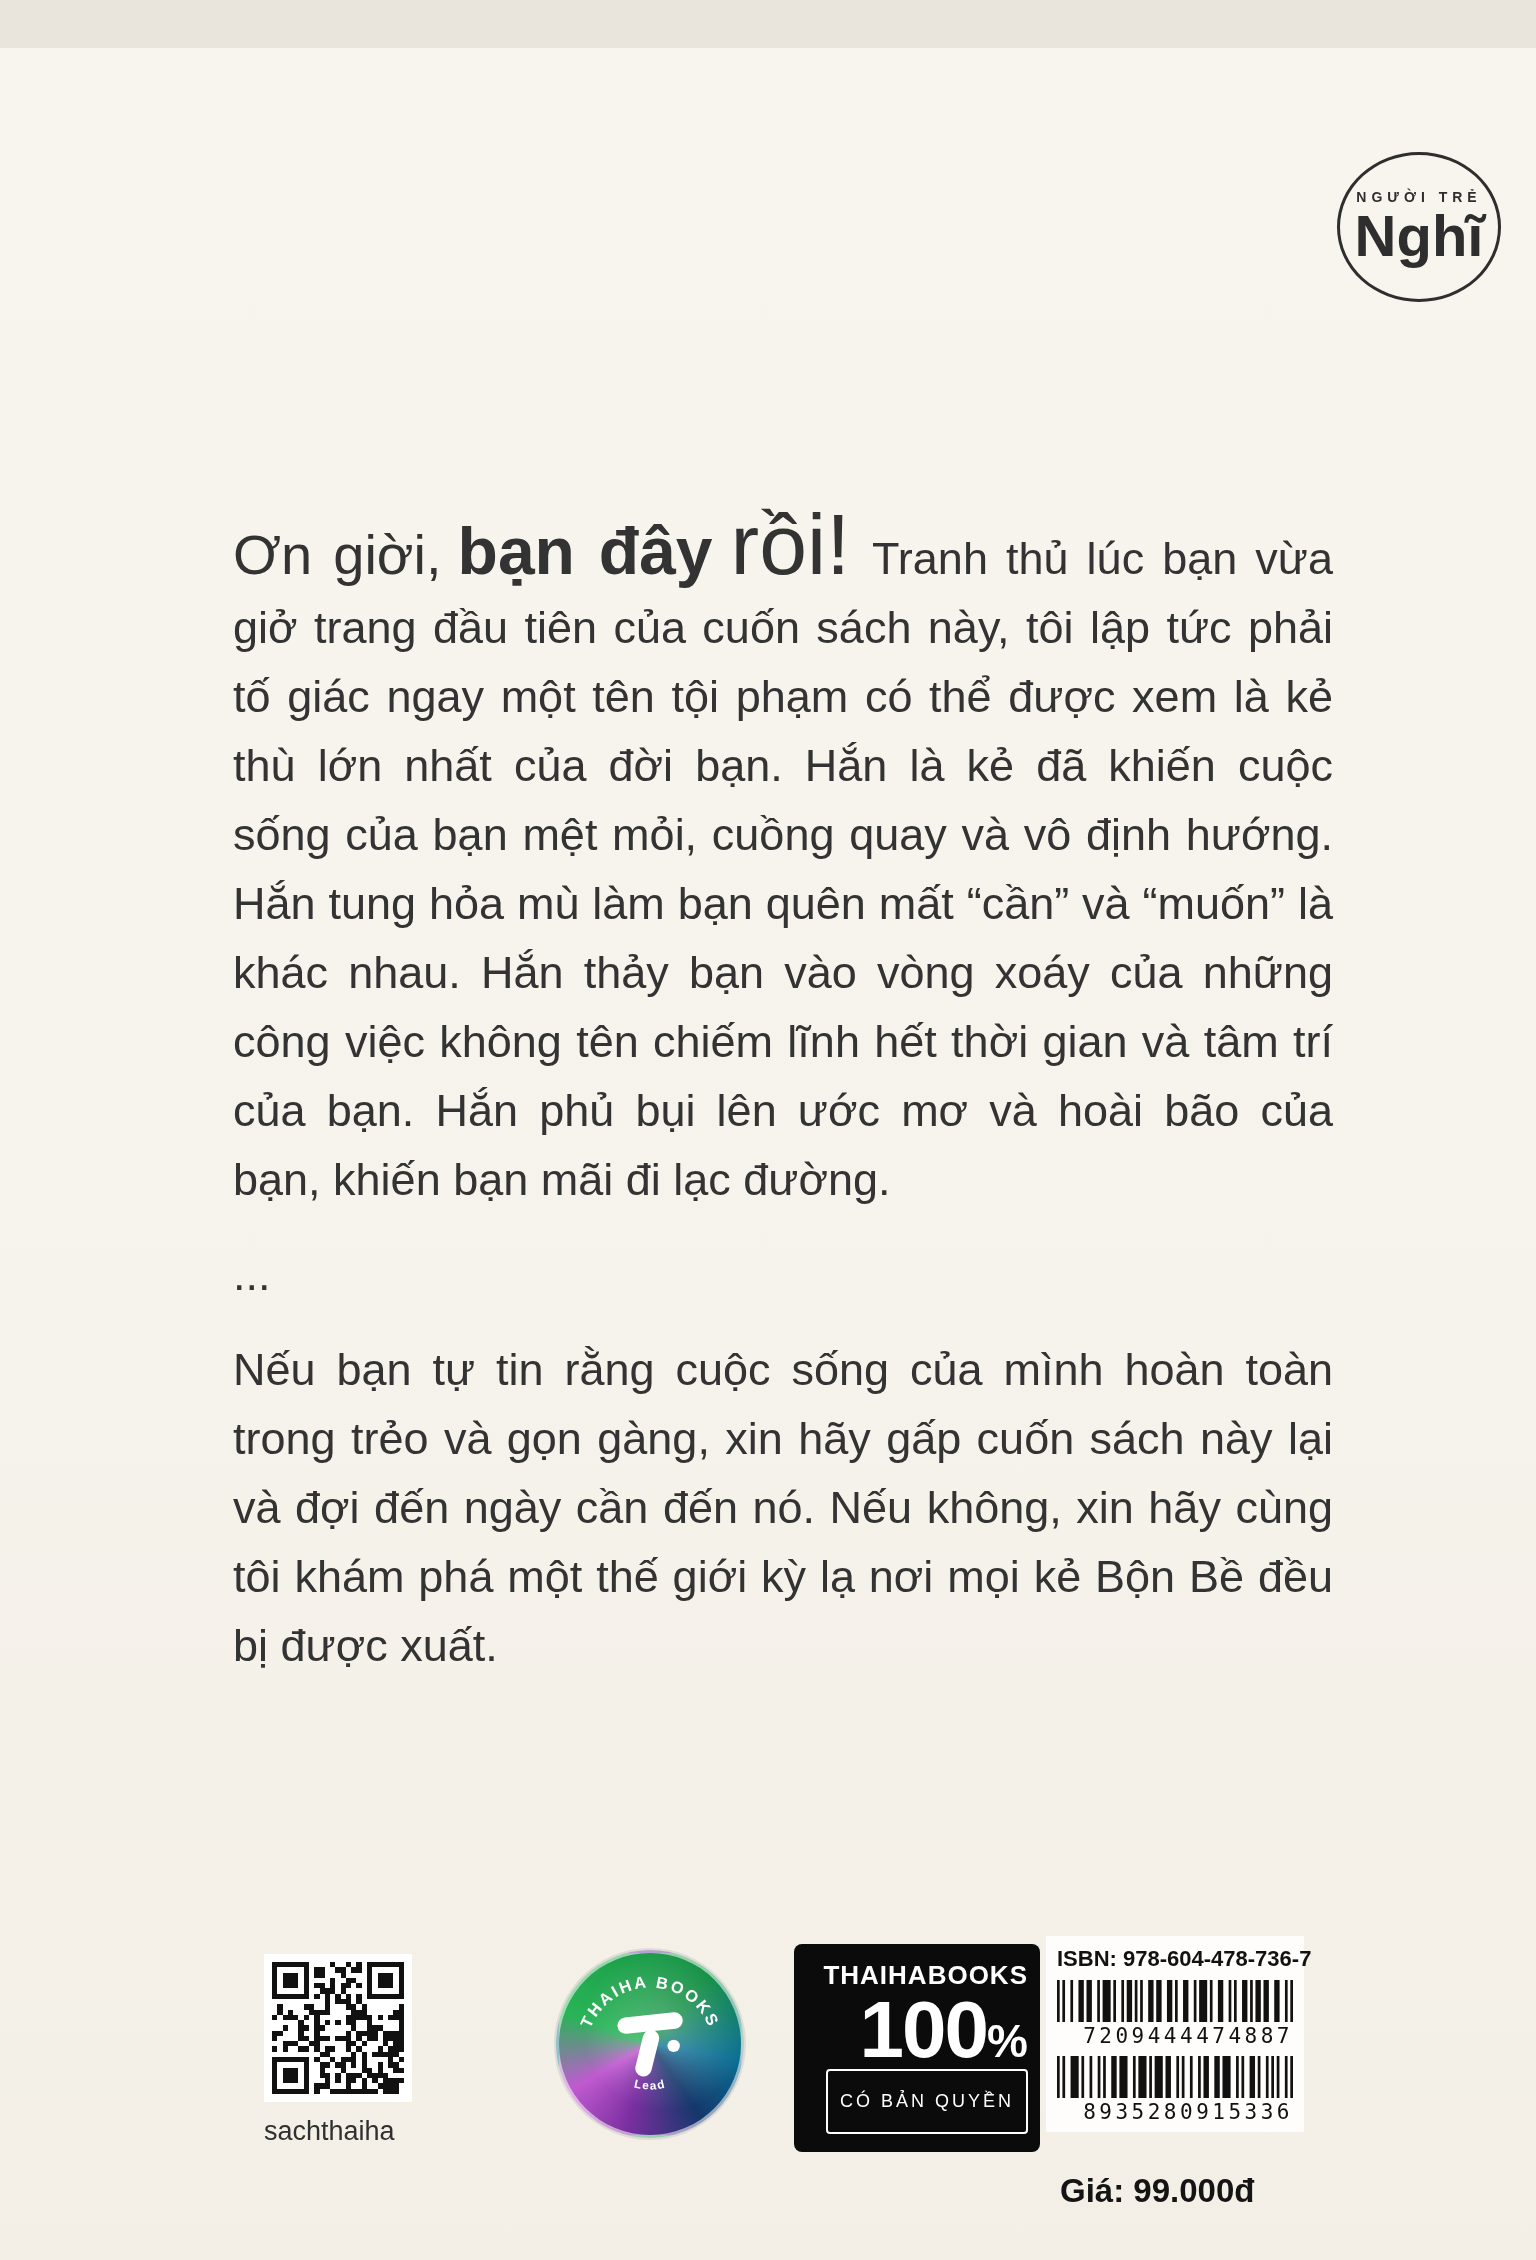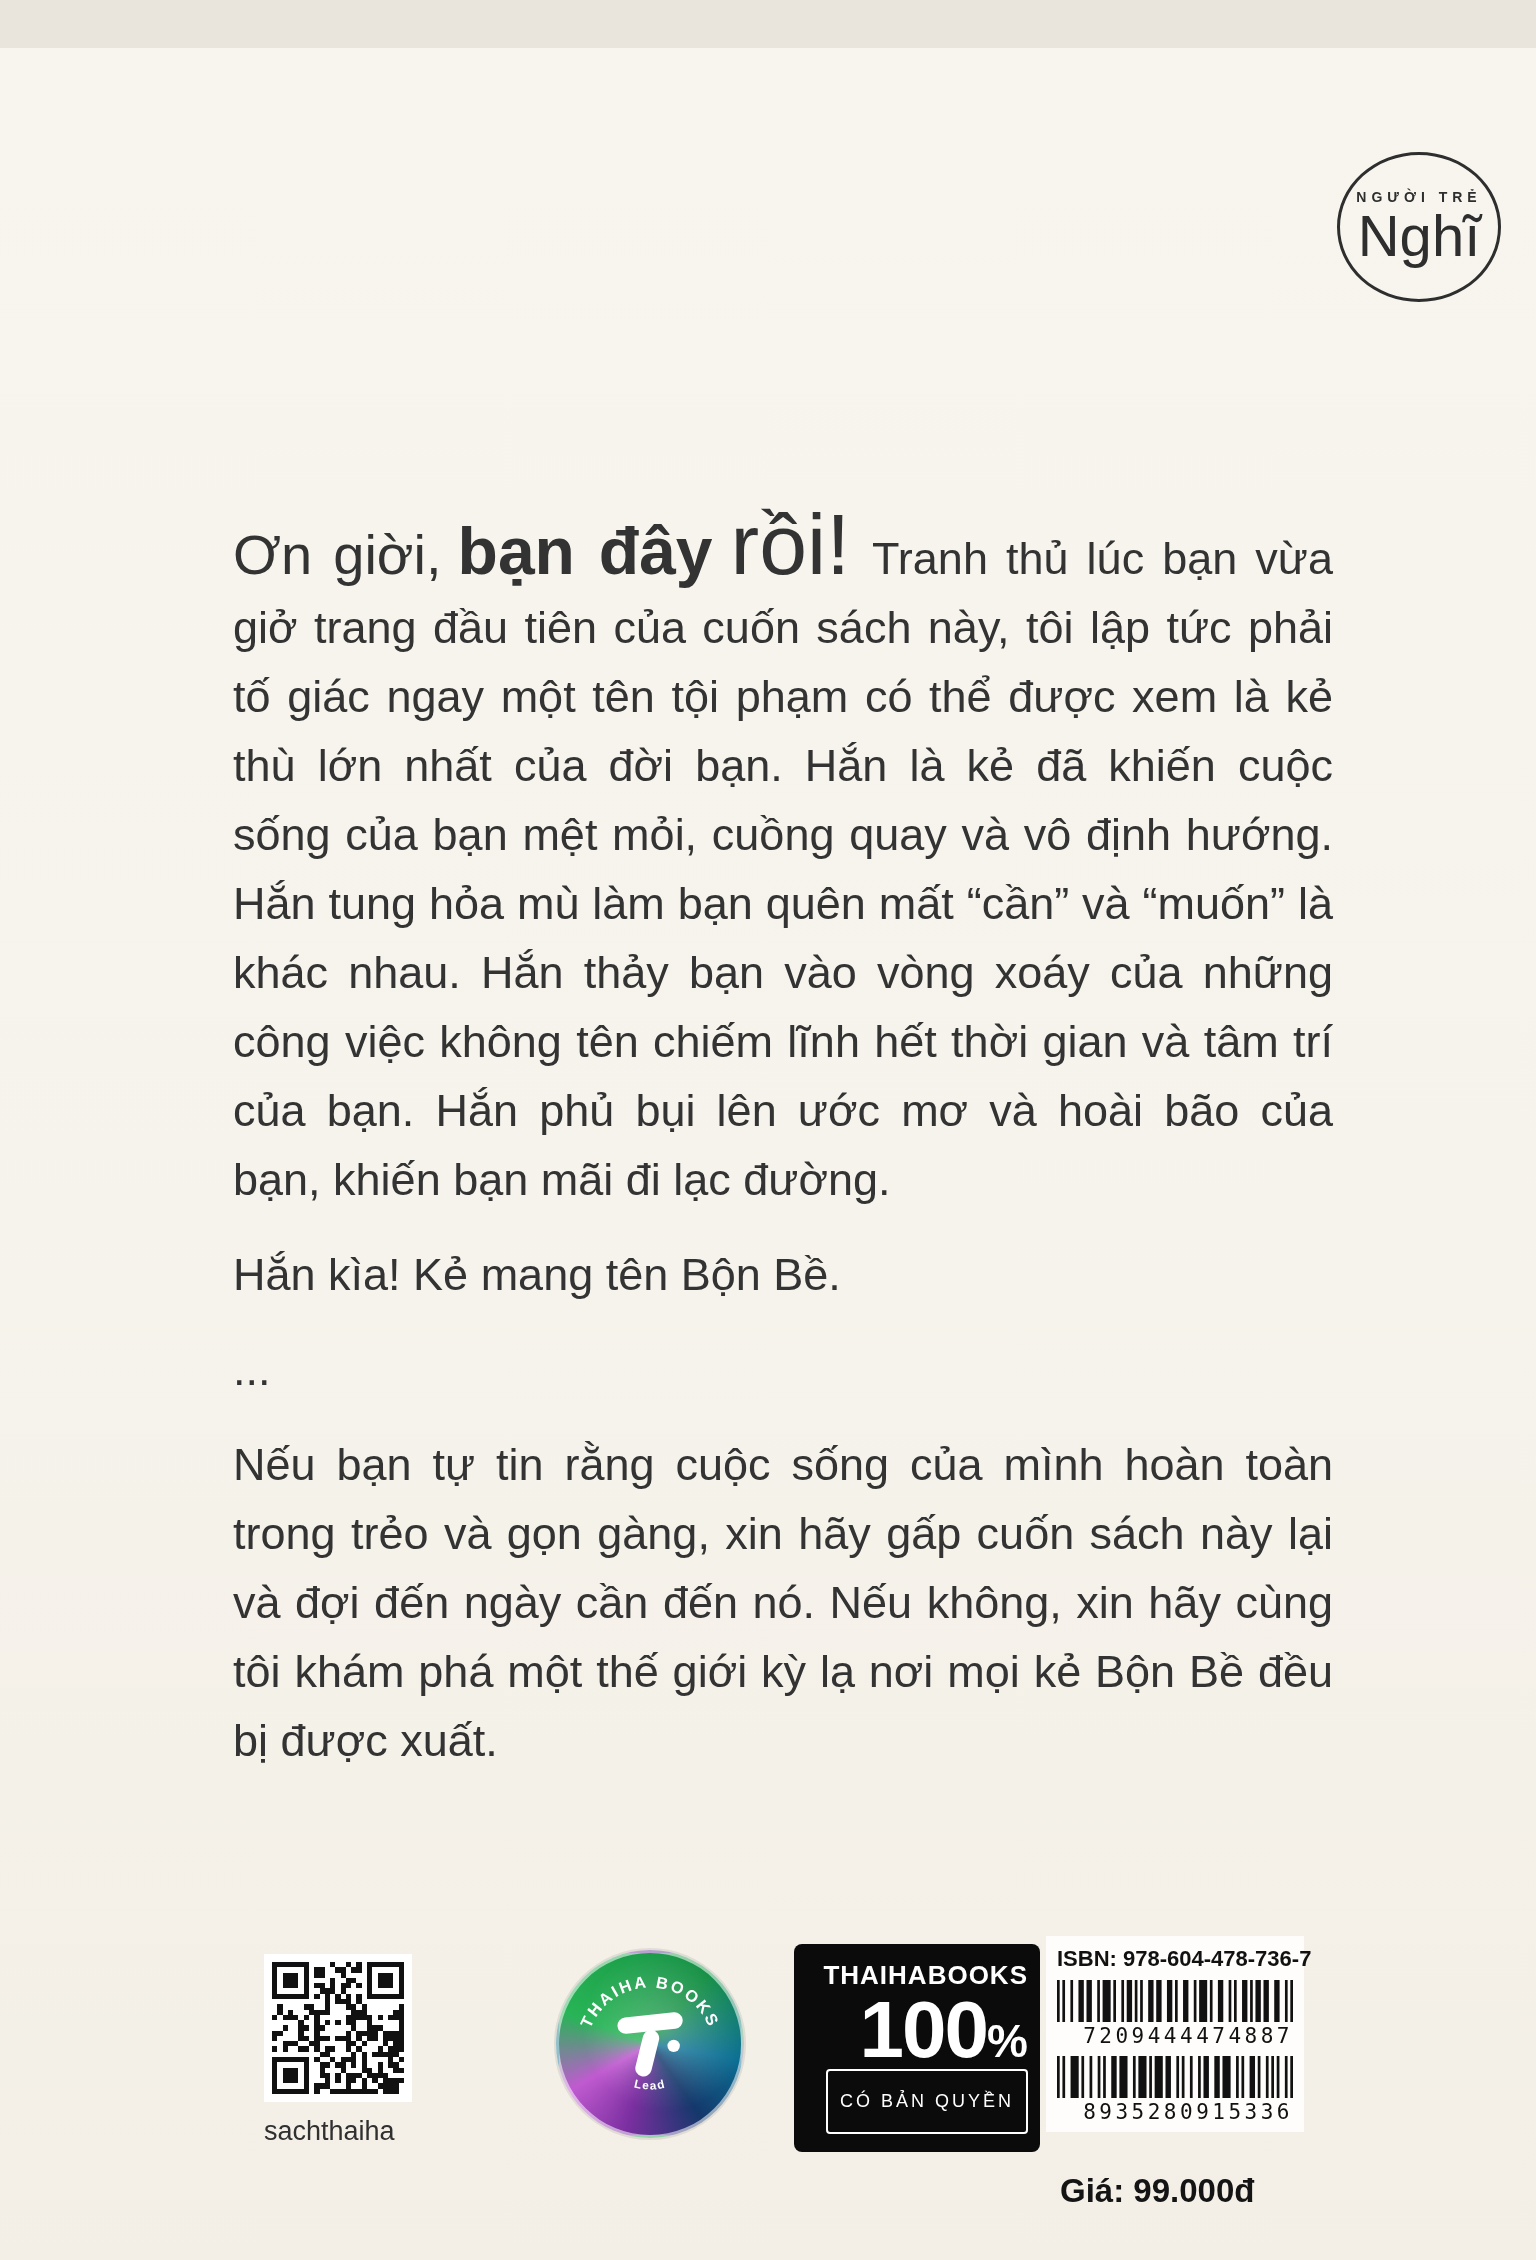--- a/index.html
+++ b/index.html
@@ -13,21 +13,21 @@
     margin-top:48px;
   }
 
   
   .logo {
     position:absolute; left:1337px; top:104px; width:164px; height:150px;
     border:3px solid #2e2e2e; border-radius:50%;
     display:flex; flex-direction:column; align-items:center; justify-content:center;
   }
   .logo-top { font-size:14px; font-weight:700; letter-spacing:5px; color:#2e2e2e; white-space:nowrap; }
-  .logo-main { font-size:58px; font-weight:400; color:#2e2e2e; margin-top:2px; line-height:1; }
+  .logo-main { font-size:58px; font-weight:700; color:#2e2e2e; margin-top:2px; line-height:1; }
 
   
   .content {
     position:absolute; left:233px; top:462px; width:1100px;
     font-size:45px; line-height:69px; text-align:justify; color:#333;
   }
   .content p { margin:0 0 26px 0; }
   .op1 { font-size:56px; margin-right:16px; }
   .op2 { font-size:66px; font-weight:700; margin-right:18px; }
   .op3 { font-size:86px; margin-right:22px; }
@@ -94,21 +94,20 @@
 
   <div class="logo">
     <div class="logo-top">NGƯỜI TRẺ</div>
     <div class="logo-main">Nghĩ</div>
   </div>
 
   <div class="content">
     <p>
       <span class="op1">Ơn giời,</span><span class="op2">bạn đây</span><span class="op3">rồi!</span><span>Tranh thủ lúc bạn vừa giở trang đầu tiên của cuốn sách này, tôi lập tức phải tố giác ngay một tên tội phạm có thể được xem là kẻ thù lớn nhất của đời bạn. Hắn là kẻ đã khiến cuộc sống của bạn mệt mỏi, cuồng quay và vô định hướng. Hắn tung hỏa mù làm bạn quên mất “cần” và “muốn” là khác nhau. Hắn thảy bạn vào vòng xoáy của những công việc không tên chiếm lĩnh hết thời gian và tâm trí của bạn. Hắn phủ bụi lên ước mơ và hoài bão của bạn, khiến bạn mãi đi lạc đường.</span>
     </p>
-    <p>Hắn kìa! Kẻ mang tên Bộn Bề.</p>
     <p>...</p>
     <p>Nếu bạn tự tin rằng cuộc sống của mình hoàn toàn trong trẻo và gọn gàng, xin hãy gấp cuốn sách này lại và đợi đến ngày cần đến nó. Nếu không, xin hãy cùng tôi khám phá một thế giới kỳ lạ nơi mọi kẻ Bộn Bề đều bị được xuất.</p>
   </div>
 
   <div class="footer">
 
     <div class="qr-block">
       <div class="qr-card">
         <svg class="qr-svg" shape-rendering="crispEdges" viewBox="0 0 25 25">
             <rect x="0" y="0" width="1" height="1"></rect>

